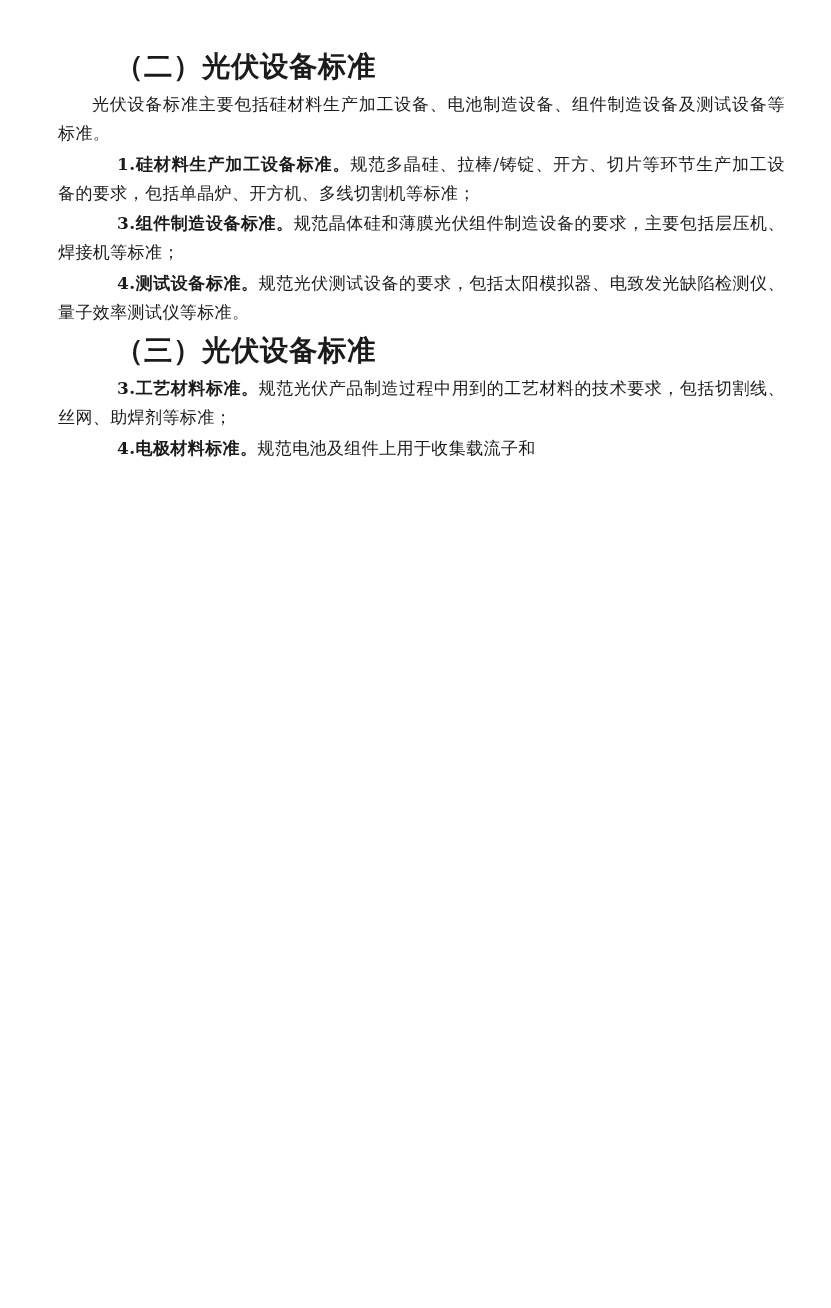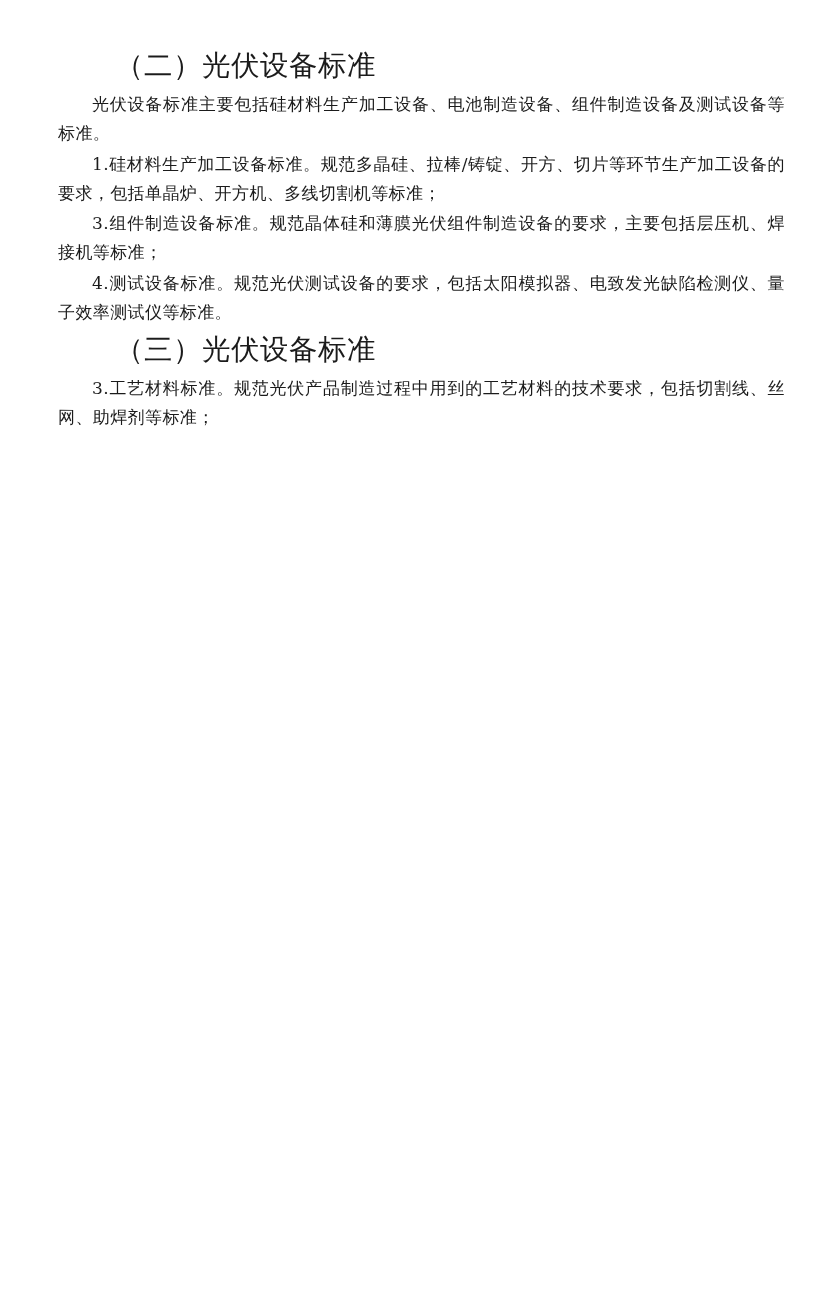--- a/index.html
+++ b/index.html
@@ -17,39 +17,40 @@
   .page {
     width: 831px;
     height: 1308px;
     box-sizing: border-box;
     padding: 44px 46px 10px 58px;
     position: relative;
   }
   
   .heading {
     font-size: 28.5px;
-    font-weight: normal;
+    font-weight: bold;
     line-height: 1.55;
     letter-spacing: 0.5px;
     text-indent: 2em;
     margin: 0 0 2px 0;
     font-family: "DejaVu Serif", "Liberation Serif", serif;
   }
   
   .para {
     font-size: 17px;
     line-height: 1.72;
     letter-spacing: 0.4px;
     text-indent: 2em;
     text-align: justify;
     text-justify: inter-ideograph;
     margin: 0 0 1px 0;
   }
   .para .lead {
-    font-weight: normal;
+    font-weight: bold;
+    margin-left: 25px;
   }
 </style>
 </head>
 <body>
 
 <div class="page">
 
   <h2 class="heading">（二）光伏设备标准</h2>
 
   <p class="para"><span>光伏设备标准主要包括硅材料生产加工设备、电池制造设备、组件制造设备及测试设备等标准。</span></p>
@@ -61,14 +62,15 @@
 
   <p class="para"><span class="lead">4.测试设备标准。</span><span>规范光伏测试设备的要求，包括太阳模拟器、电致发光缺陷检测仪、量子效率测试仪等标准。</span></p>
 
   <h2 class="heading">（三）光伏设备标准</h2>
 
 
 
 
   <p class="para"><span class="lead">3.工艺材料标准。</span><span>规范光伏产品制造过程中用到的工艺材料的技术要求，包括切割线、丝网、助焊剂等标准；</span></p>
 
+  <p class="para"><span class="lead">4.电极材料标准。</span><span>规范电池及组件上用于收集载流子和</span></p>
 
 </div>
 
 </body></html>

